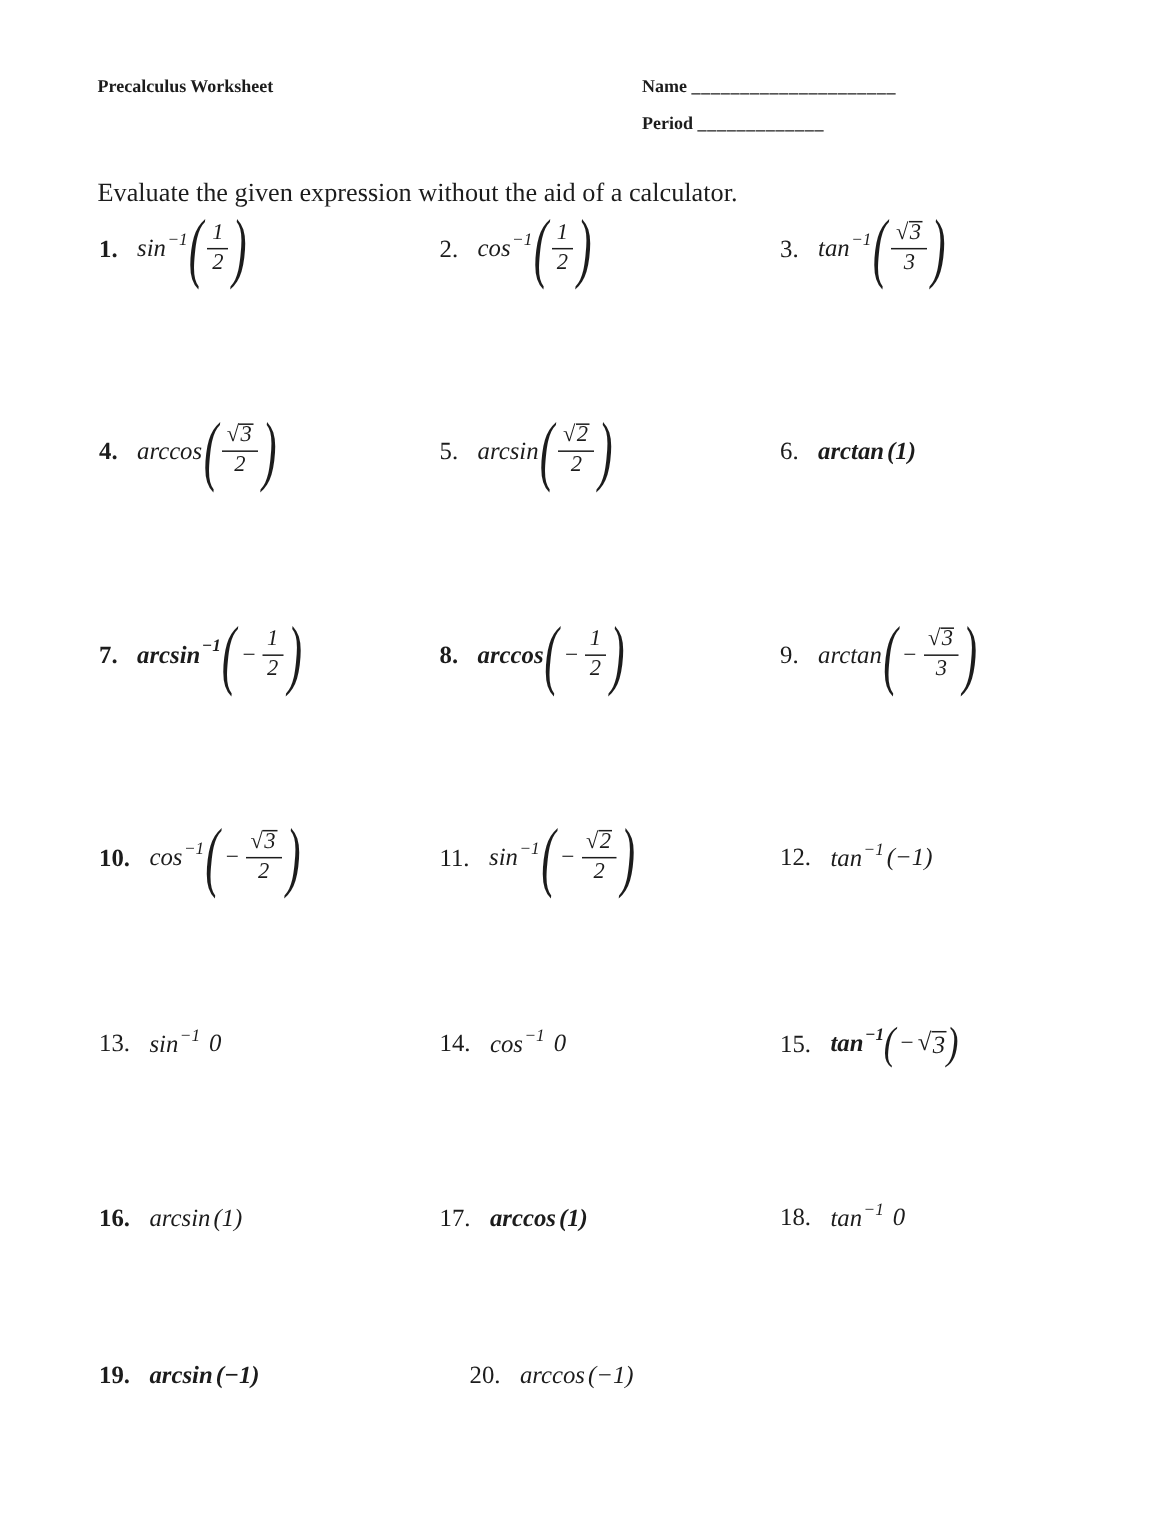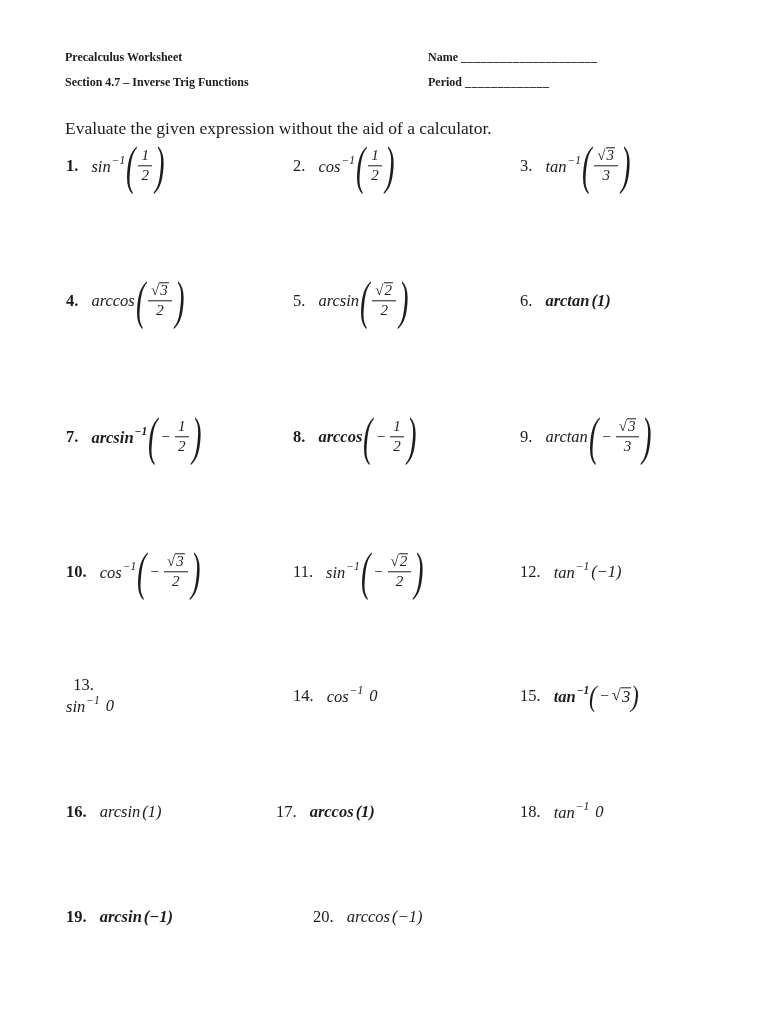--- a/index.html
+++ b/index.html
@@ -29,21 +29,20 @@
   .rad{display:inline-block;border-top:1.4px solid currentColor;line-height:1.05;padding:0 1px;}
   .sqrtsym{line-height:1;}
   .arg{margin-left:2px;}
   .arg.gap{margin-left:6px;}
 </style>
 </head>
 <body>
 
 <div id="hdr-left" class="hdr">
   <div>Precalculus Worksheet</div>
-  <div>Section 4.7 – Inverse Trig Functions</div>
 </div>
 
 <div id="hdr-right" class="hdr">
   <div>
     <span>Name</span>
     <span class="blank">_____________________</span>
   </div>
   <div>
     <span>Period</span>
     <span class="blank">_____________</span>
@@ -185,21 +184,21 @@
         <span class="paren bp">)</span>
       </span>
     </div>
     <div class="problem" style="left: 520px; top: 572px;">
       <span class="pnum">12.</span>
       <span class="expr">
         <span class="fn">tan<sup>−1</sup></span>
         <span class="arg">(−1)</span>
       </span>
     </div>
-    <div class="problem" style="left: 66px; top: 696px; flex-direction: column;">
+    <div class="problem" style="left: 66px; top: 696px;">
       <span class="pnum">13.</span>
       <span class="expr">
         <span class="fn">sin<sup>−1</sup></span>
         <span class="arg gap">0</span>
       </span>
     </div>
     <div class="problem" style="left: 293px; top: 696px;">
       <span class="pnum">14.</span>
       <span class="expr">
         <span class="fn">cos<sup>−1</sup></span>
@@ -217,21 +216,21 @@
         <span class="paren mp">)</span>
       </span>
     </div>
     <div class="problem" style="left: 66px; top: 812px;">
       <span class="pnum b">16.</span>
       <span class="expr">
         <span class="fn">arcsin</span>
         <span class="arg">(1)</span>
       </span>
     </div>
-    <div class="problem" style="left: 276px; top: 812px;">
+    <div class="problem" style="left: 293px; top: 812px;">
       <span class="pnum">17.</span>
       <span class="expr b">
         <span class="fn">arccos</span>
         <span class="arg">(1)</span>
       </span>
     </div>
     <div class="problem" style="left: 520px; top: 812px;">
       <span class="pnum">18.</span>
       <span class="expr">
         <span class="fn">tan<sup>−1</sup></span>

